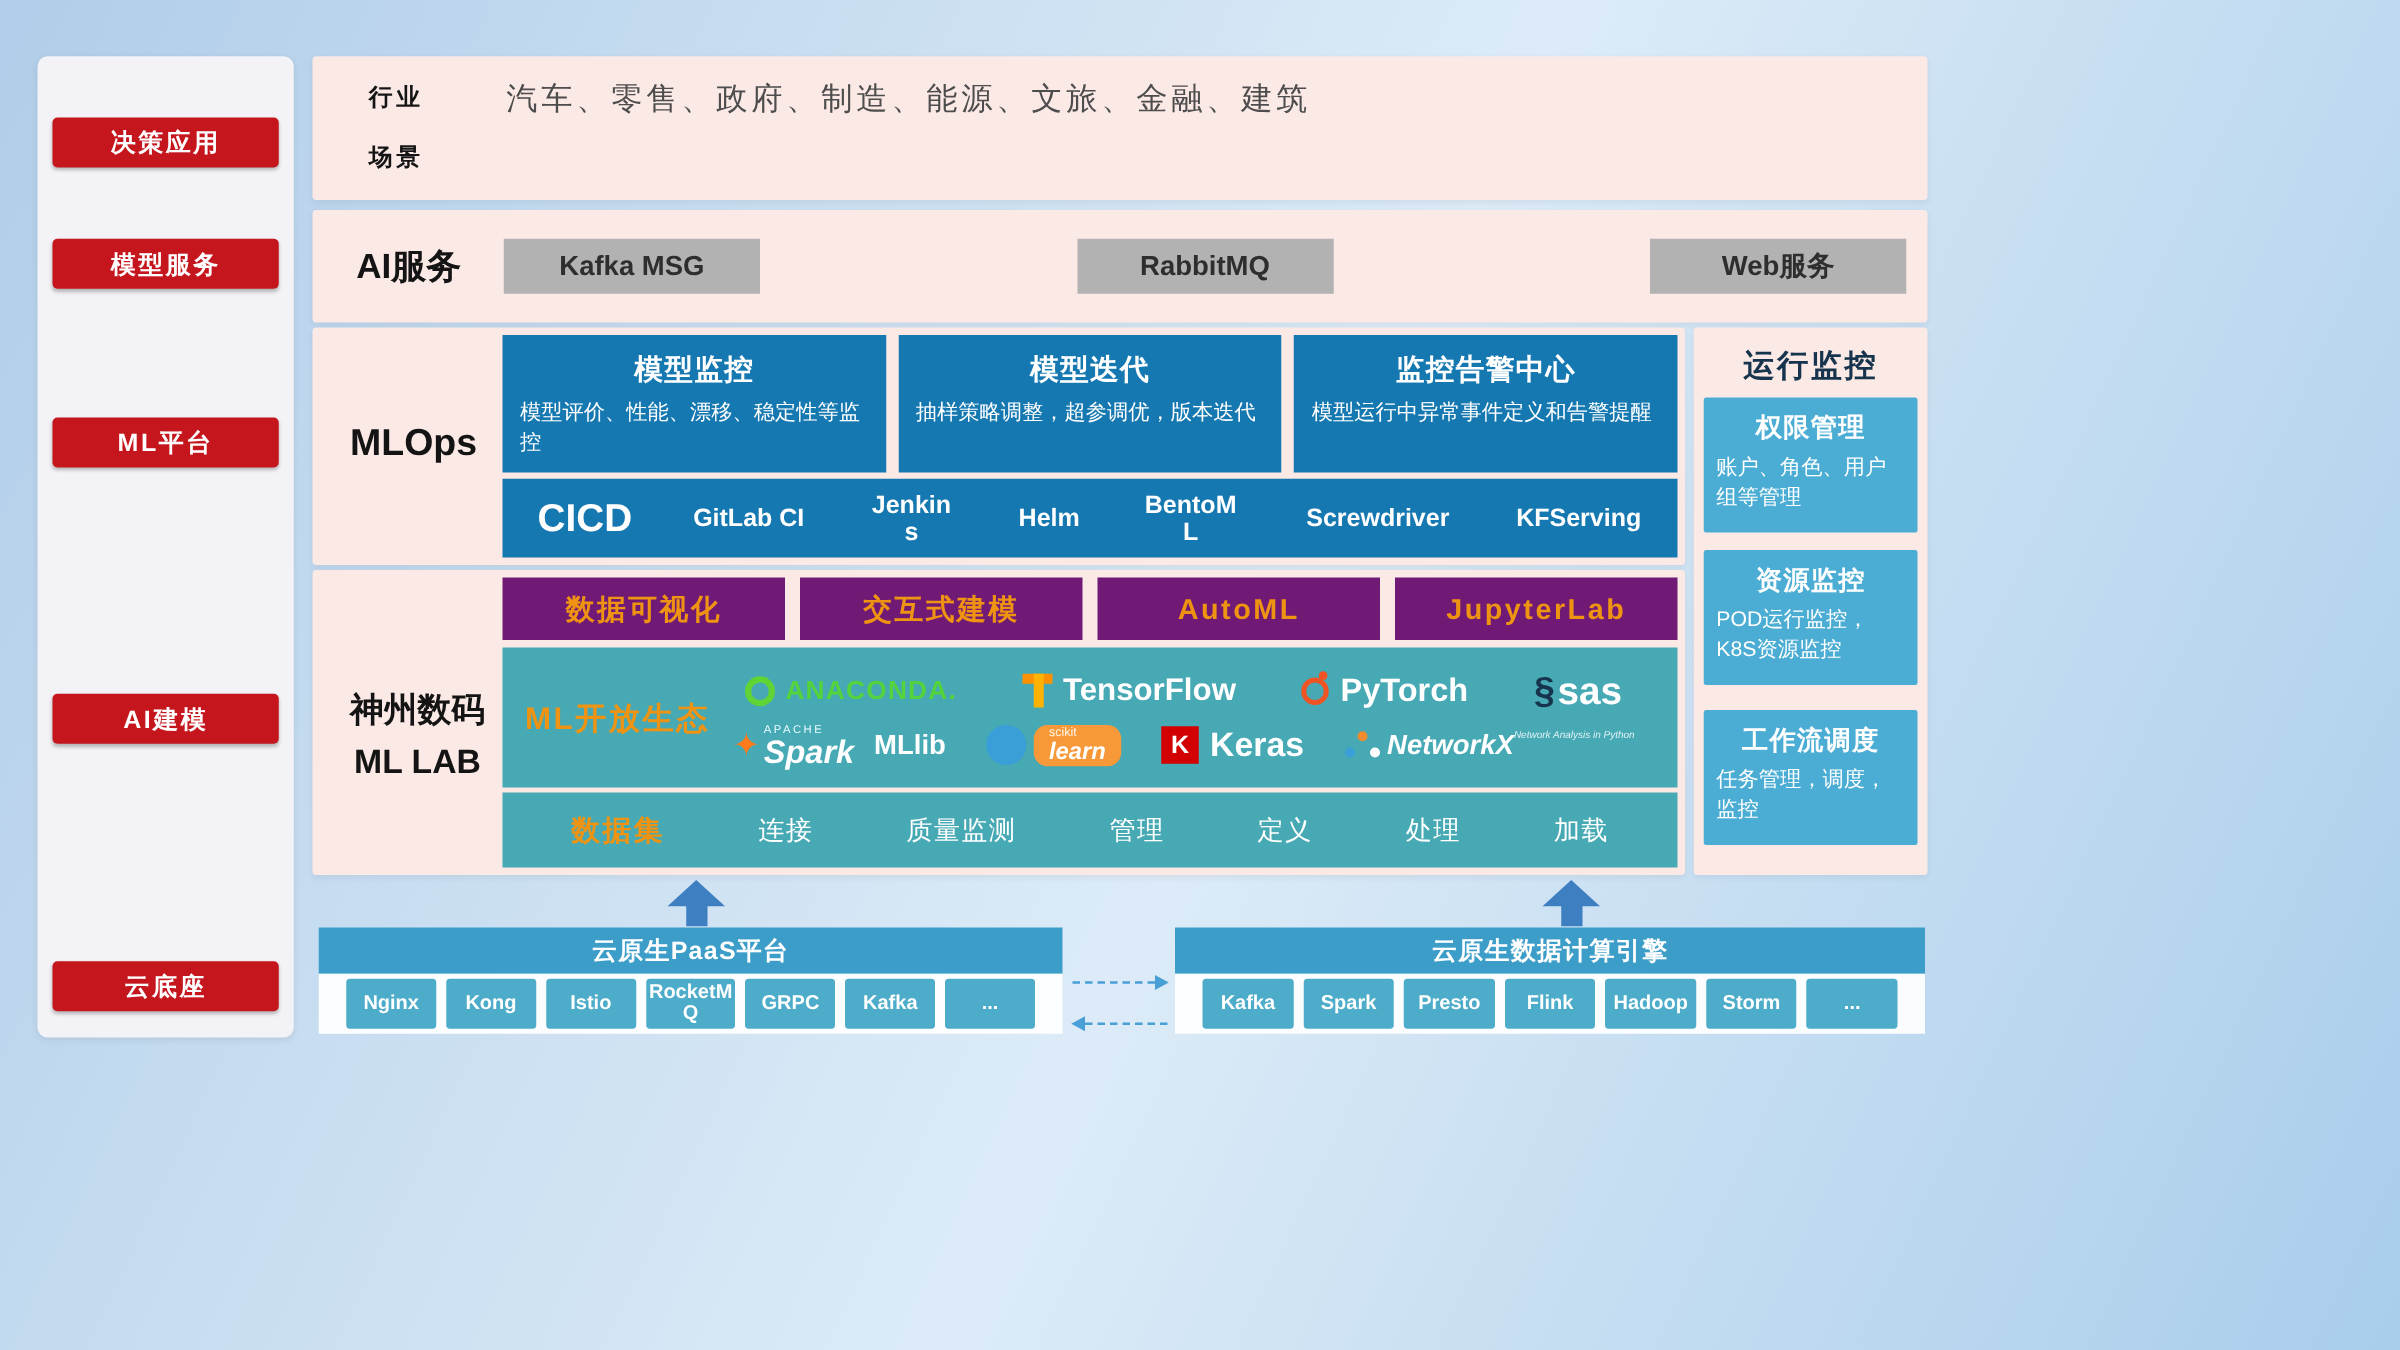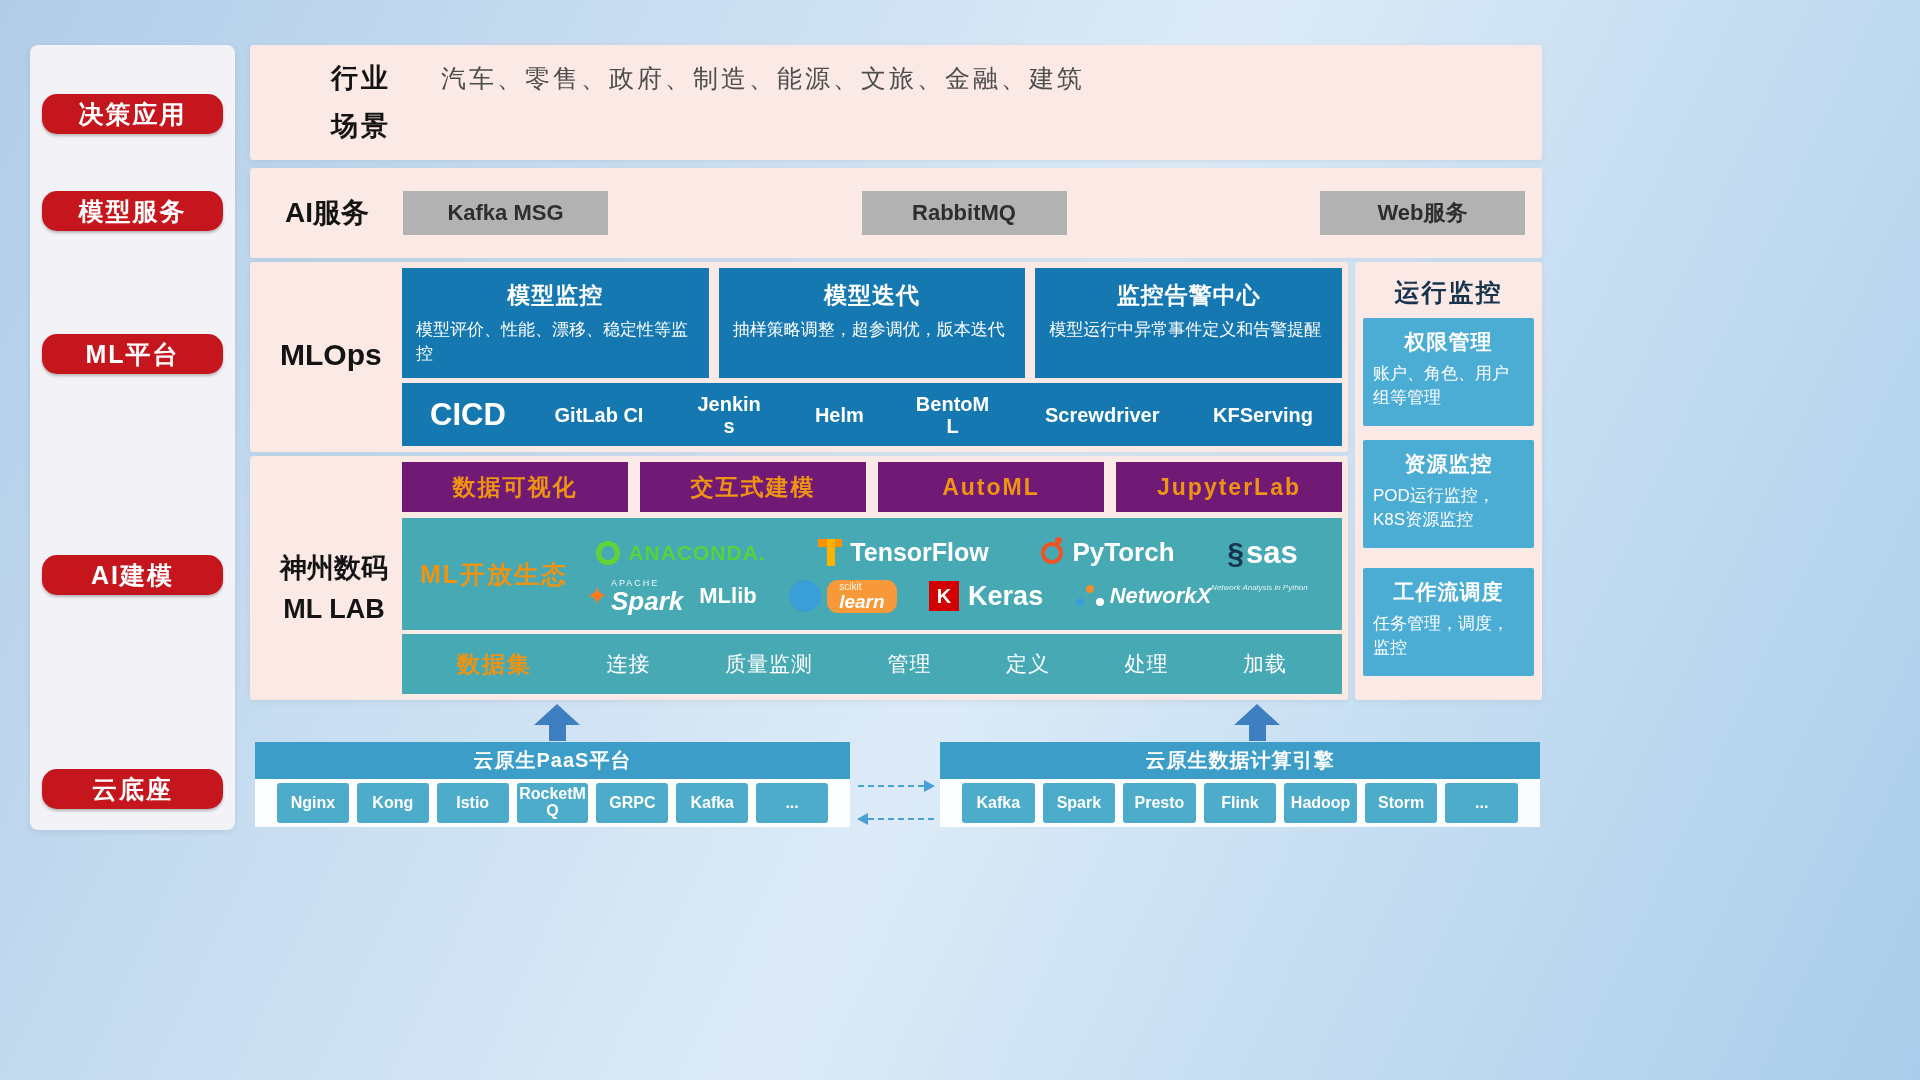--- a/index.html
+++ b/index.html
@@ -6,26 +6,26 @@
   body { font-family:"Liberation Sans","DejaVu Sans",sans-serif; }
   #screen { position:relative; width:1920px; height:1080px; overflow:hidden;
     background:linear-gradient(115deg,#b0cde9 0%,#c6dcf0 25%,#dcebf7 52%,#c3dcf1 75%,#a9cdeb 100%); }
 
   .panel { position:absolute; background:#fbe9e6; border-radius:3px; box-shadow:0 2px 6px rgba(0,0,0,0.06); }
 
   
   .sidebar { position:absolute; left:30px; top:45px; width:205px; height:785px;
     background:#f3f2f6; border-radius:8px; box-shadow:0 2px 6px rgba(0,0,0,0.08); }
   .red-btn { position:absolute; left:12px; width:181px; height:40px; background:#c4161c; color:#fff;
-    font-size:25px; font-weight:bold; letter-spacing:2px; display:flex; align-items:center; justify-content:center;
-    border-radius:15px; box-shadow:0 2px 3px rgba(0,0,0,0.25); }
+    font-size:20px; font-weight:bold; letter-spacing:2px; display:flex; align-items:center; justify-content:center;
+    border-radius:4px; box-shadow:0 2px 3px rgba(0,0,0,0.25); }
 
   
   .ind-row { position:absolute; left:45px; right:20px; height:38px; display:flex; align-items:center; }
-  .ind-label { width:110px; font-size:27px; font-weight:bold; color:#141414; letter-spacing:3px;margin-left:36px; }
+  .ind-label { width:110px; font-size:19px; font-weight:bold; color:#141414; letter-spacing:3px; }
   .ind-text { font-size:25px; color:#4d4d4d; letter-spacing:3px; }
 
   
   .ai-label { position:absolute; left:35px; top:0; height:90px; display:flex; align-items:center;
     font-size:28px; font-weight:bold; color:#141414; }
   .ai-btns { position:absolute; left:153px; top:23px; width:1122px; display:flex; justify-content:space-between; }
   .gray-btn { width:205px; height:44px; background:#b2b2b2; color:#2e2e2e; font-weight:bold; font-size:22px;
     display:flex; align-items:center; justify-content:center; }
 
   

